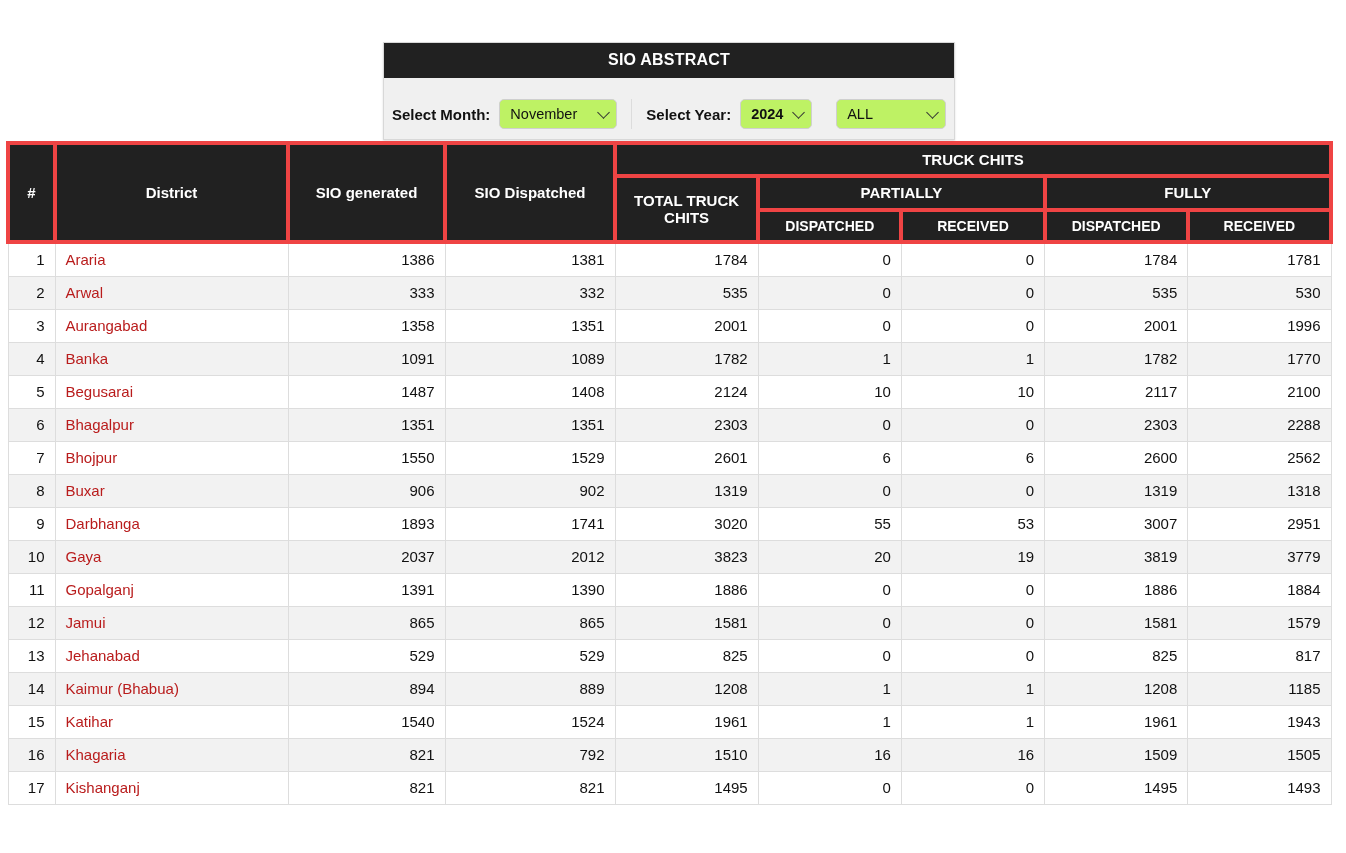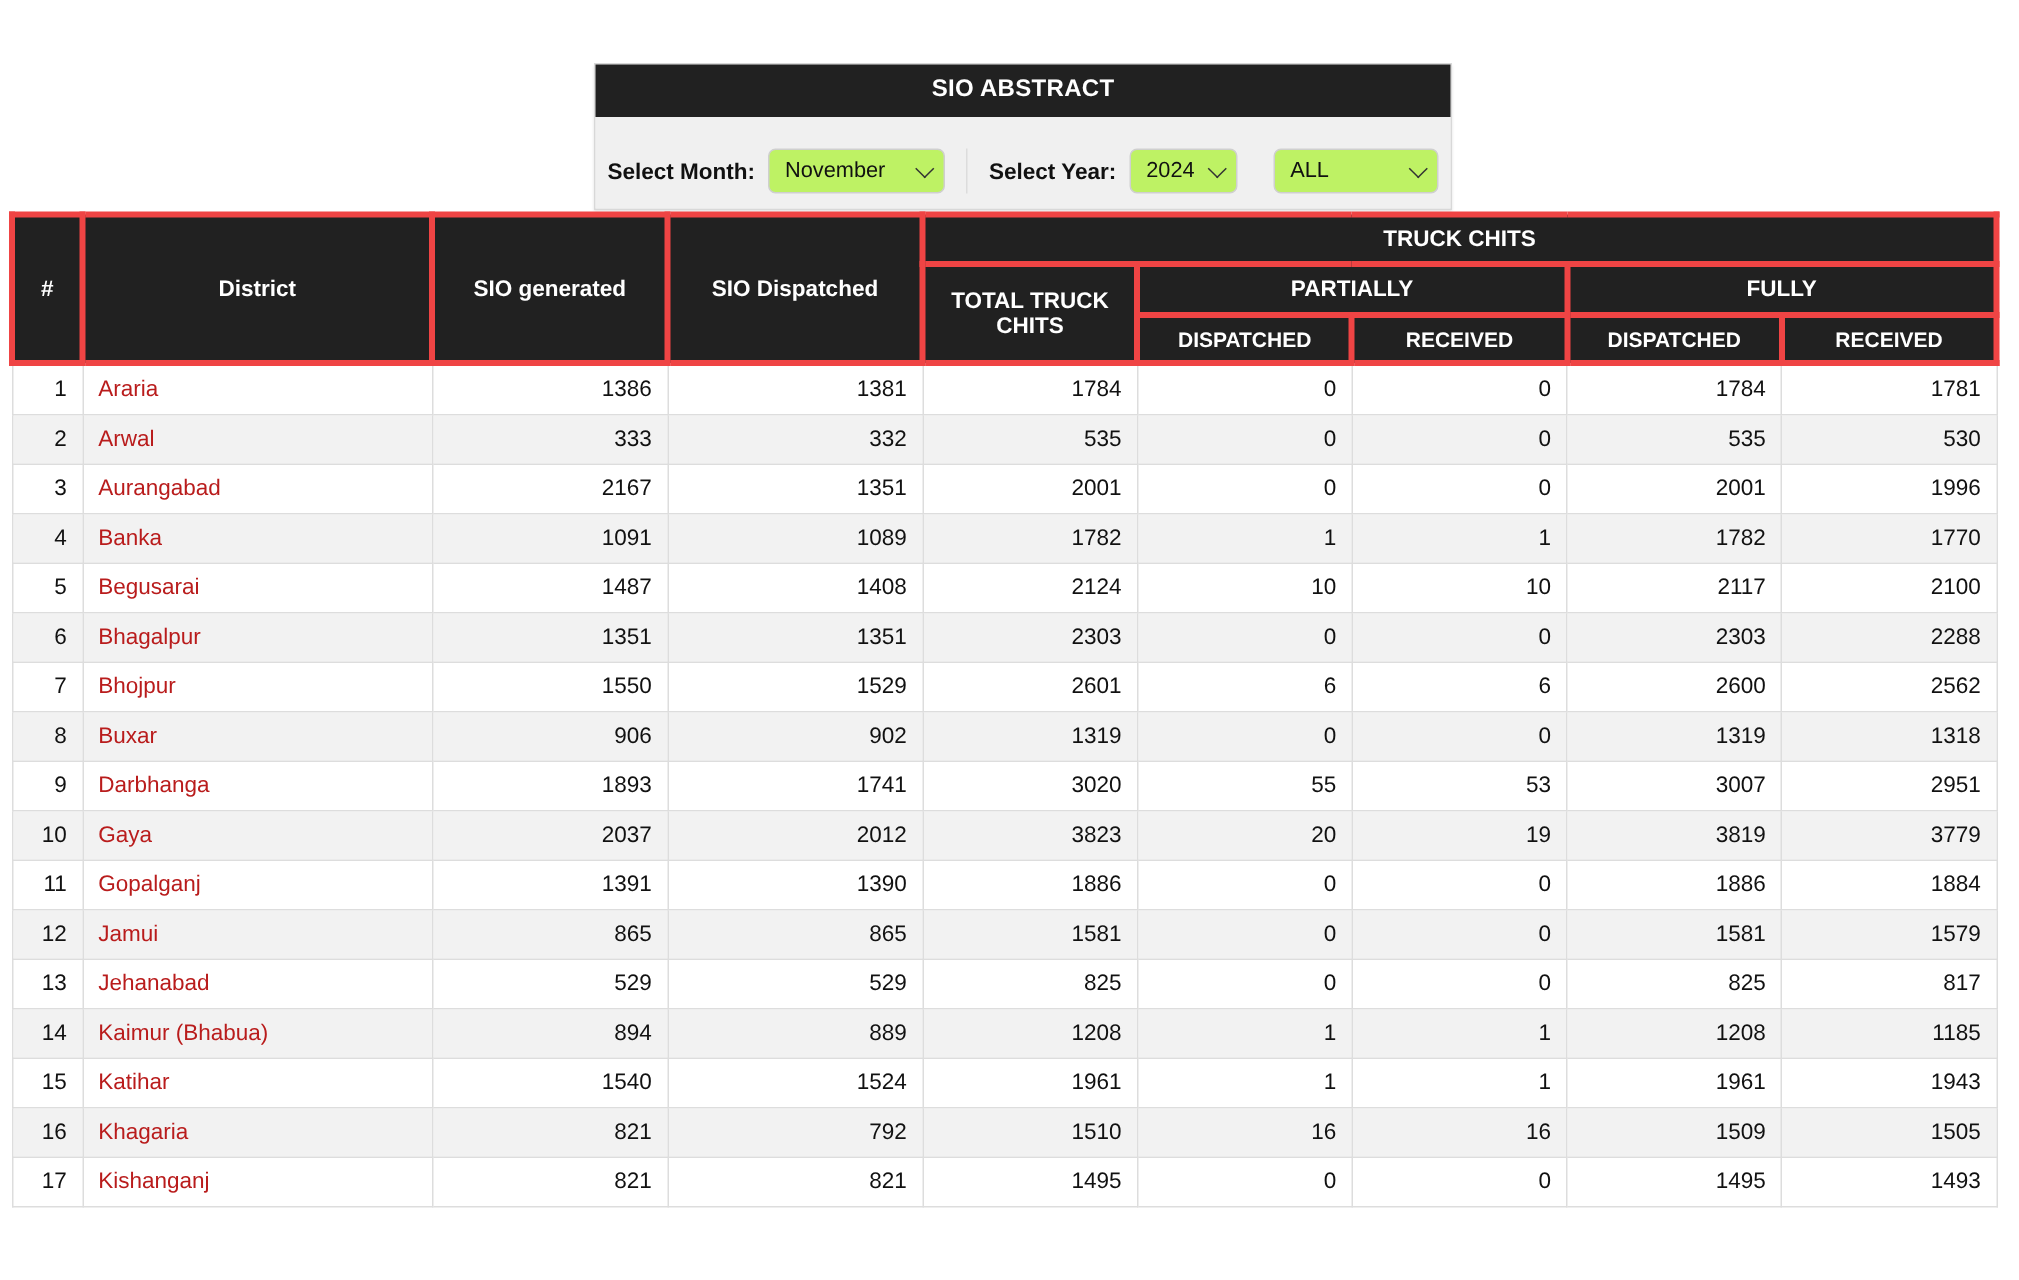--- a/index.html
+++ b/index.html
@@ -12,21 +12,21 @@
   }
   body {
     width: 1346px;
     height: 853px;
     overflow: hidden;
   }
 
   
   .filter-panel {
     position: absolute;
-    left: 396px;
+    left: 383px;
     top: 42px;
     width: 572px;
     border: 1px solid #d8d8d8;
     background: #f0f0f0;
     box-shadow: 0 1px 2px rgba(0,0,0,.12);
   }
   .filter-panel-title {
     background: #212121;
     color: #ffffff;
     text-align: center;
@@ -77,21 +77,21 @@
     right: 8px;
     top: 50%;
     width: 9px;
     height: 9px;
     margin-top: -6px;
     border-right: 1.8px solid #333;
     border-bottom: 1.8px solid #333;
     transform: rotate(45deg);
   }
   .sel-month { min-width: 118px; }
-  .sel-year  { min-width: 72px; }
+  .sel-year  { min-width: 72px; font-weight: bold; }
   .sel-all   { min-width: 110px; width: 110px; }
 
   
   .table-wrap {
     position: absolute;
     left: 6px;
     top: 141px;
     width: 1327px;
   }
   table.sio {
@@ -220,21 +220,21 @@
           <td class="num">332</td>
           <td class="num">535</td>
           <td class="num">0</td>
           <td class="num">0</td>
           <td class="num">535</td>
           <td class="num">530</td>
         </tr>
         <tr>
           <td class="idx">3</td>
           <td class="name"><a href="#">Aurangabad</a></td>
-          <td class="num">2167</td>
+          <td class="num">1358</td>
           <td class="num">1351</td>
           <td class="num">2001</td>
           <td class="num">0</td>
           <td class="num">0</td>
           <td class="num">2001</td>
           <td class="num">1996</td>
         </tr>
         <tr>
           <td class="idx">4</td>
           <td class="name"><a href="#">Banka</a></td>

